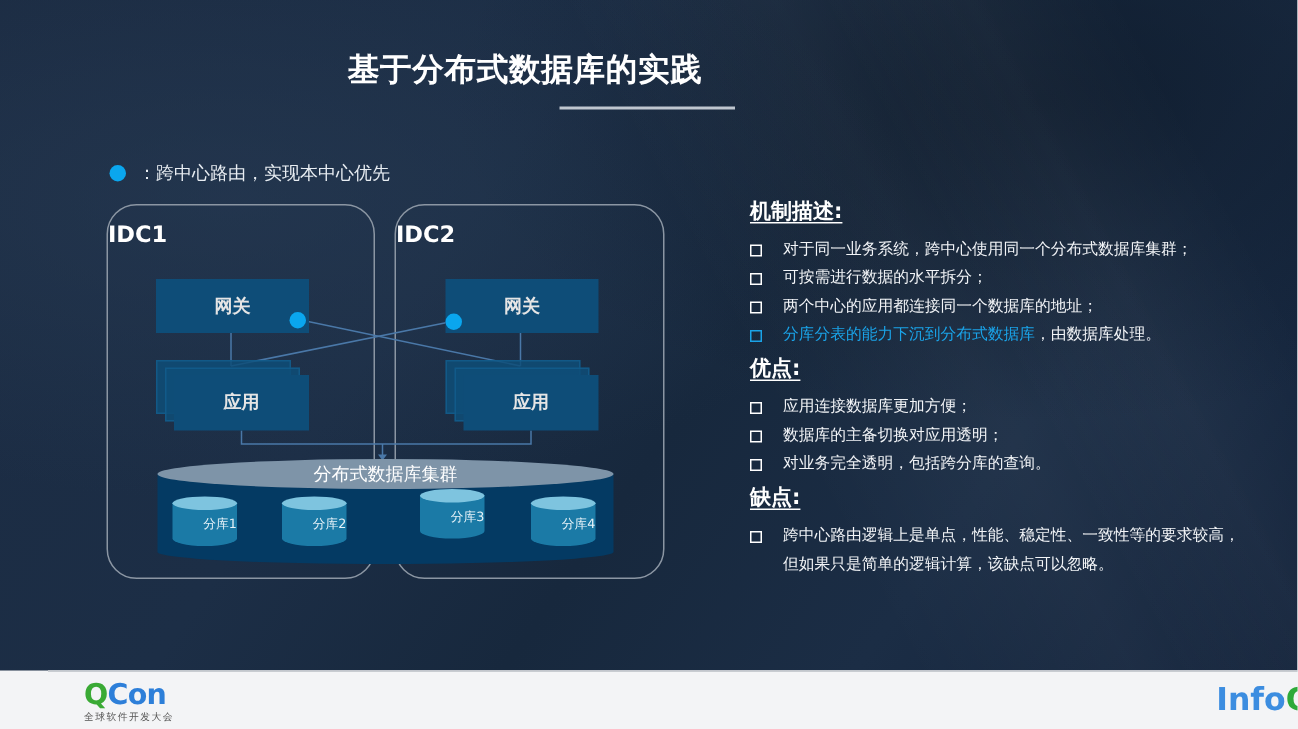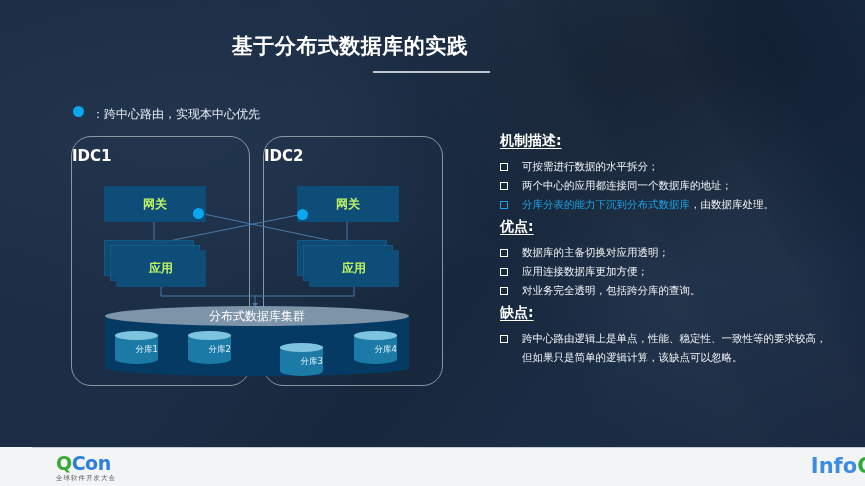--- a/index.html
+++ b/index.html
@@ -26,37 +26,37 @@
     position: absolute; left: 0; width: 700px; top: 32px;
     text-align: center; color: #ffffff; font-size: 21px; font-weight: bold;
     letter-spacing: 0.5px;
   }
   .title-rule {
     position: absolute; left: 373px; top: 71px; width: 117px; height: 2px;
     background: #bfc6cf;
   }
   .legend {
     position: absolute; left: 73px; top: 106px; height: 18px;
-    display: flex; align-items: flex-start; color: #e8edf2; font-size: 12px;
+    display: flex; align-items: center; color: #e8edf2; font-size: 12px;
   }
   .legend .dot {
     width: 11px; height: 11px; border-radius: 50%; background: #0aa6ee; margin-right: 8px;
   }
   .idc {
     position: absolute; top: 136px; height: 250px;
     border: 1.5px solid #8b96a3; border-radius: 20px;
   }
   .idc1 { left: 71px; width: 179px; }
   .idc2 { left: 263px; width: 180px; }
   .idc-label {
     position: absolute; top: 10px; left: 0; width: 100%;
     text-align: left; color: #ffffff; font-size: 15px; font-weight: bold;
   }
   .box {
-    position: absolute; background: #0e4d78; color: #bef264;
+    position: absolute; background: #0e4d78; color: #e5e5e5;
     display: flex; align-items: center; justify-content: center;
     font-size: 12px; font-weight: bold;
   }
   .box.ghost { background: rgba(14,77,120,0.85); border: 1px solid rgba(20,100,150,0.6); }
   .cluster {
     position: absolute; left: 105px; top: 306px; width: 304px; height: 70px;
   }
   .cluster-body {
     position: absolute; left: 0; top: 10px; width: 304px; height: 60px;
     background: #043a63;
@@ -183,56 +183,60 @@
     <div class="shard" style="left:10px; top:25px;">
       <div class="shard-body"></div>
       <div class="shard-top"></div>
       <div class="shard-label">分库1</div>
     </div>
     <div class="shard" style="left:83px; top:25px;text-decoration:underline;">
       <div class="shard-body"></div>
       <div class="shard-top"></div>
       <div class="shard-label">分库2</div>
     </div>
-    <div class="shard" style="left:175px; top:37px;">
+    <div class="shard" style="left:175px; top:20px;">
       <div class="shard-body"></div>
       <div class="shard-top"></div>
       <div class="shard-label">分库3</div>
     </div>
     <div class="shard" style="left:249px; top:25px;">
       <div class="shard-body"></div>
       <div class="shard-top"></div>
       <div class="shard-label">分库4</div>
     </div>
   </div>
 
   <div class="panel">
     <div class="section-title">机制描述:</div>
     <div class="bullet">
       <span class="sq"></span>
+      <span class="text">对于同一业务系统，跨中心使用同一个分布式数据库集群；</span>
+    </div>
+    <div class="bullet">
+      <span class="sq"></span>
       <span class="text">可按需进行数据的水平拆分；</span>
     </div>
     <div class="bullet">
       <span class="sq"></span>
       <span class="text">两个中心的应用都连接同一个数据库的地址；</span>
     </div>
     <div class="bullet hl">
       <span class="sq"></span>
       <span class="text"><span class="hl-text">分库分表的能力下沉到分布式数据库</span><span>，由数据库处理。</span></span>
     </div>
 
     <div class="gap"></div>
     <div class="section-title">优点:</div>
     <div class="bullet">
       <span class="sq"></span>
+      <span class="text">应用连接数据库更加方便；</span>
+    </div>
+    <div class="bullet">
+      <span class="sq"></span>
       <span class="text">数据库的主备切换对应用透明；</span>
-    </div>
-    <div class="bullet">
-      <span class="sq"></span>
-      <span class="text">应用连接数据库更加方便；</span>
     </div>
     <div class="bullet">
       <span class="sq"></span>
       <span class="text">对业务完全透明，包括跨分库的查询。</span>
     </div>
 
     <div class="gap"></div>
     <div class="section-title">缺点:</div>
     <div class="bullet">
       <span class="sq"></span>

